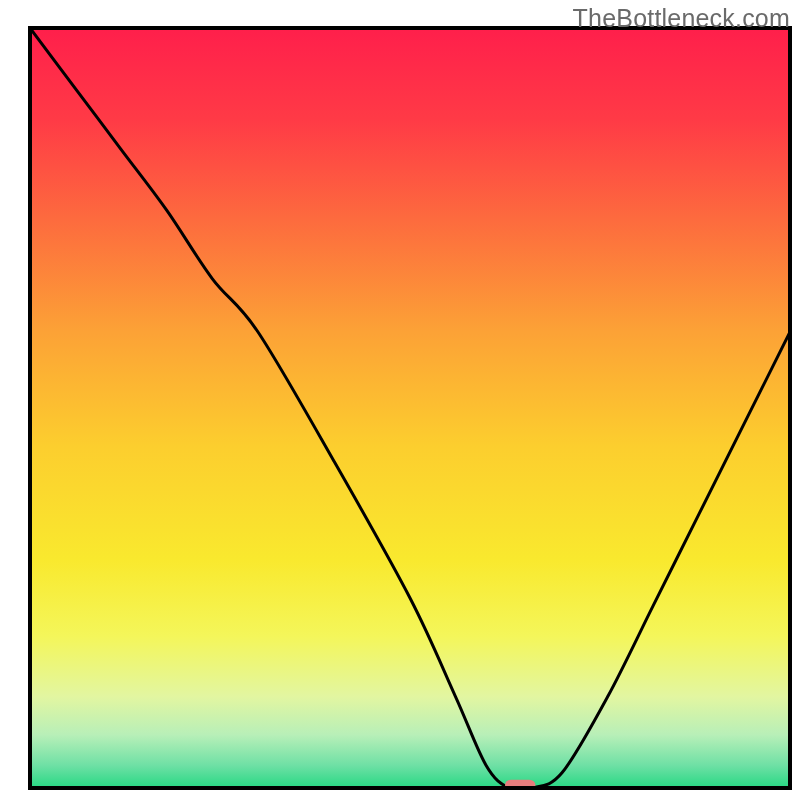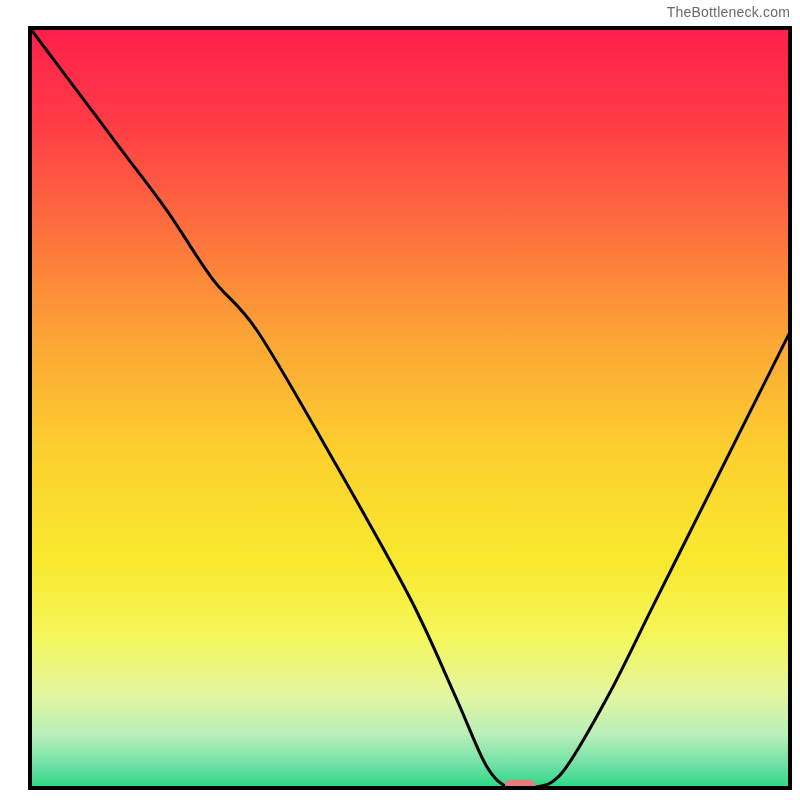--- a/index.html
+++ b/index.html
@@ -12,21 +12,21 @@
   }
   .container {
     position: relative;
     width: 800px;
     height: 800px;
   }
   .watermark {
     position: absolute;
     top: 4px;
     right: 10px;
-    font-size: 14px;
+    font-size: 25px;
     font-weight: 500;
     color: #6a6a6a;
     z-index: 10;
     letter-spacing: 0.2px;
   }
   svg.plot {
     position: absolute;
     left: 0;
     top: 0;
     width: 800px;

